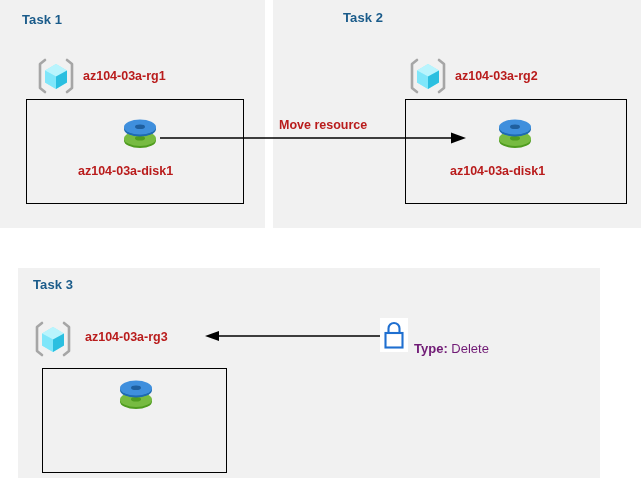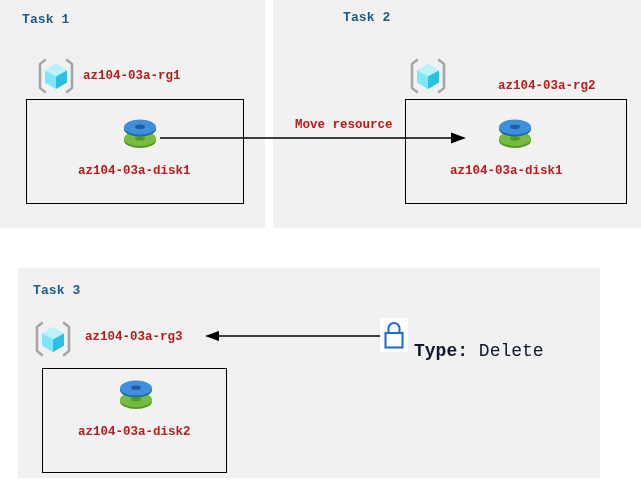--- a/index.html
+++ b/index.html
@@ -13,41 +13,40 @@
     position: relative;
     font-family: "Liberation Sans", sans-serif;
     overflow: hidden;
   }
   .stage {
     position: absolute;
     left: 0; top: 0;
     width: 641px;
     height: 487px;
     background: #ffffff;
-    font-family: Liberation Mono, monospace;
   }
   .panel {
     position: absolute;
     background: #f1f1f1;
   }
   #panel-task1 { left: 0px;   top: 0px;   width: 265px; height: 228px; }
   #panel-task2 { left: 273px; top: 0px;   width: 368px; height: 228px; }
   #panel-task3 { left: 18px;  top: 268px; width: 582px; height: 210px; }
 
   .task-title {
     position: absolute;
     font-size: 13px;
     font-weight: bold;
     color: #1a5b8a;
     letter-spacing: 0.1px;
     white-space: nowrap;
   }
   #title-task1 { left: 22px;  top: 12px; }
   #title-task2 { left: 295px; top: 10px; margin-left: 48px; }
-  #title-task3 { left: 33px;  top: 283px; text-align: right; }
+  #title-task3 { left: 33px;  top: 277px; text-align: right; }
 
   
   .res-box {
     position: absolute;
     background: #f1f1f1;
     border: 1px solid #000000;
     box-sizing: border-box;
   }
   #box-disk1-a { left: 26px;  top: 99px;  width: 218px; height: 105px; }
   #box-disk1-b { left: 405px; top: 99px;  width: 222px; height: 105px; }
@@ -83,34 +82,34 @@
   #lock-icon-1 { left: 380px; top: 318px; }
 
   .label {
     position: absolute;
     font-size: 12.5px;
     font-weight: bold;
     color: #b91c1c;
     white-space: nowrap;
   }
   #label-rg1   { left: 83px;  top: 69px;  }
-  #label-rg2   { left: 455px; top: 79px; margin-left: 43px;  }
+  #label-rg2   { left: 455px; top: 69px;  }
   #label-rg3   { left: 85px;  top: 330px; }
   #label-disk1a{ left: 78px;  top: 164px; }
   #label-disk1b{ left: 450px; top: 164px; }
   #label-disk2 { left: 78px;  top: 425px; }
-  #label-move  { left: 295px; top: 118px; }
+  #label-move  { left: 279px; top: 118px; }
 
   #label-lock  { left: 414px; top: 325px; }
   #lock-type {
     position: absolute;
     left: 414px;
     top: 341px;
-    font-size: 18px;
-    color: #0f172a;
+    font-size: 13px;
+    color: #701a75;
     white-space: nowrap;
   }
   #lock-type .k { font-weight: bold; }
   #lock-type .v { font-weight: normal; }
 
   
   .arrow { position: absolute; }
   #arrow-move  { left: 160px; top: 128px; width: 306px; height: 20px; }
   #arrow-lock  { left: 205px; top: 328px; width: 175px; height: 16px; }
 </style>
@@ -205,21 +204,20 @@
   <div class="disk-icon" id="disk-icon-3">
     <svg viewBox="0 0 44 42" width="44" height="42">
       <ellipse cx="22" cy="26.5" rx="16" ry="7.5" fill="#4f9c1f"></ellipse>
       <ellipse cx="22" cy="24.5" rx="16" ry="7.5" fill="#77bb41"></ellipse>
       <ellipse cx="22" cy="24.2" rx="5" ry="2.3" fill="#4f9c1f"></ellipse>
       <ellipse cx="22" cy="15" rx="16" ry="7.5" fill="#1f6bb0"></ellipse>
       <ellipse cx="22" cy="13" rx="16" ry="7.5" fill="#3f8fdd"></ellipse>
       <ellipse cx="22" cy="12.7" rx="5" ry="2.3" fill="#1f5f9e"></ellipse>
     </svg>
   </div>
-  <div class="label" id="label-disk2">az104-03a-disk2</div>
 
   <div class="arrow" id="arrow-lock">
     <svg viewBox="0 0 175 16" width="175" height="16">
       <line x1="175" y1="8" x2="13" y2="8" stroke="#000000" stroke-width="1.6"></line>
       <polygon points="0,8 14,3 14,13" fill="#000000"></polygon>
     </svg>
   </div>
 
   <div class="lock-icon" id="lock-icon-1">
     <svg viewBox="0 0 28 34" width="28" height="34">

